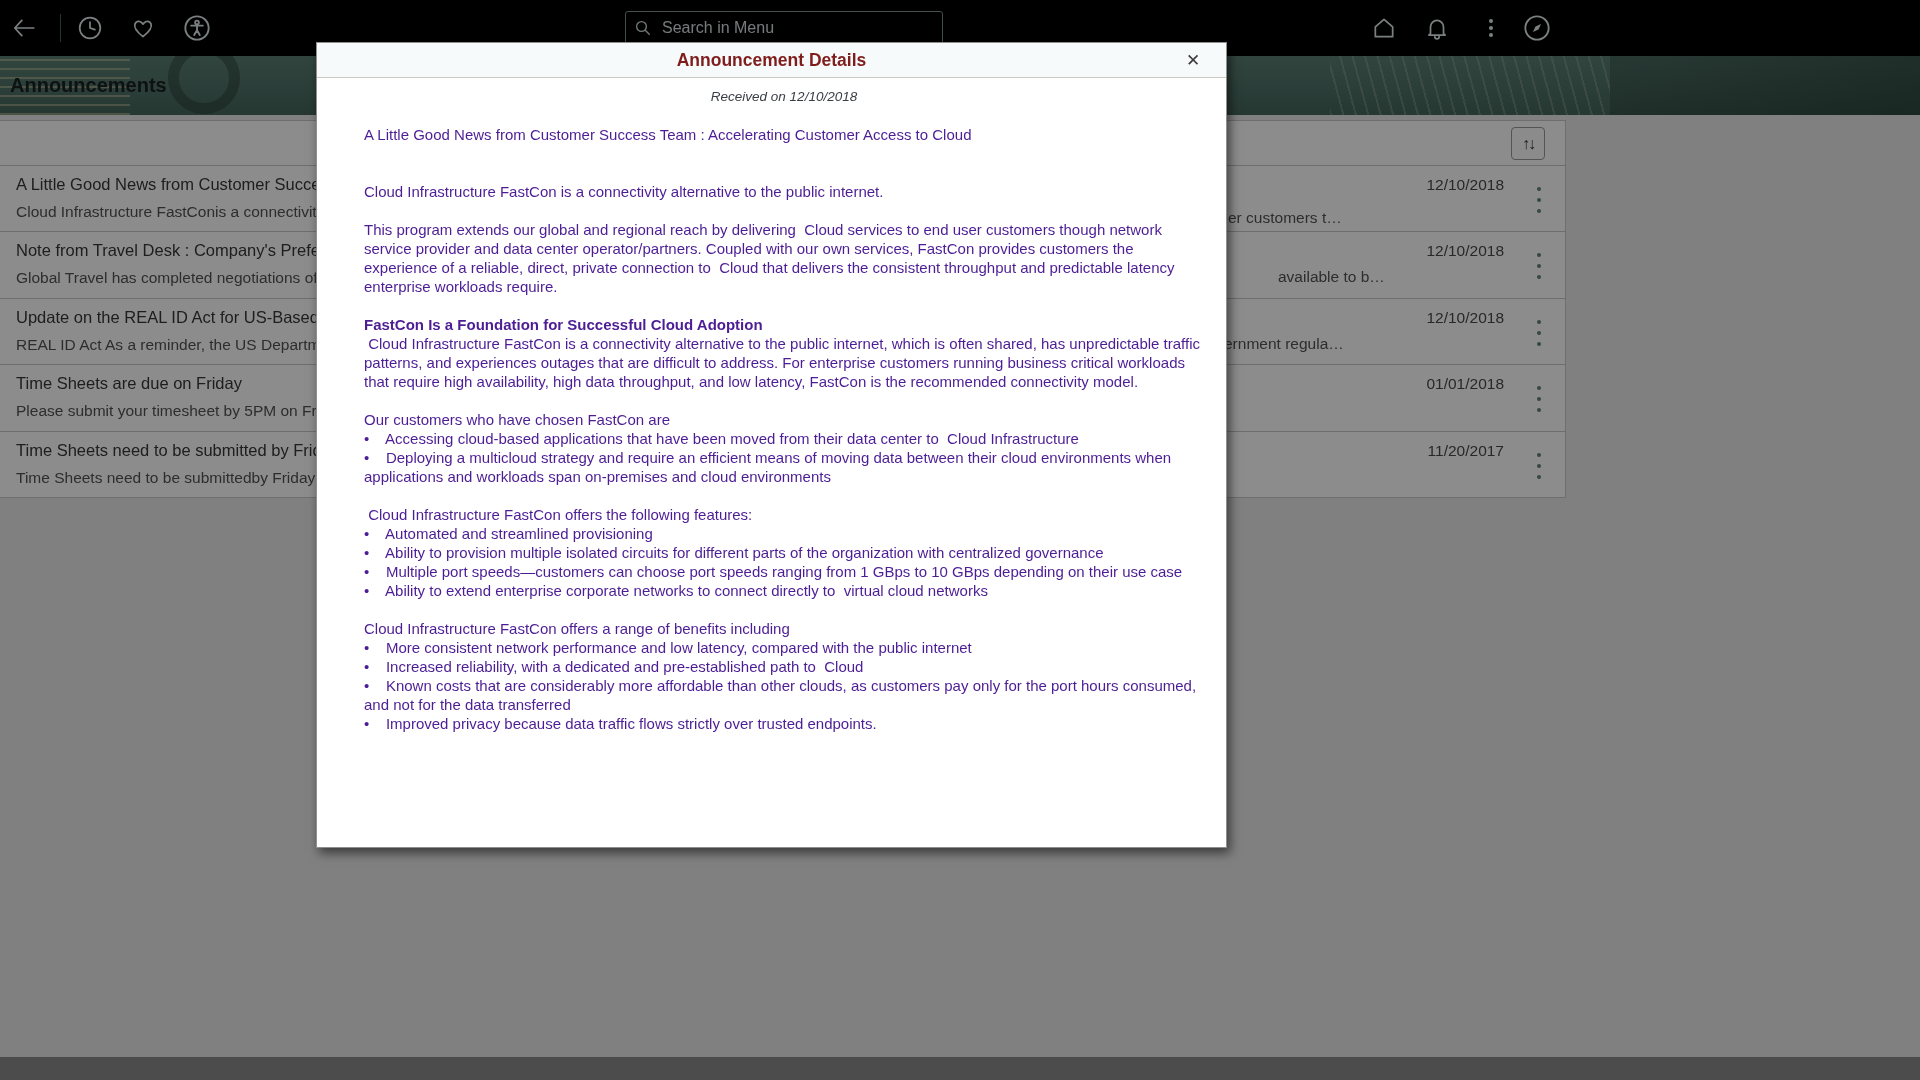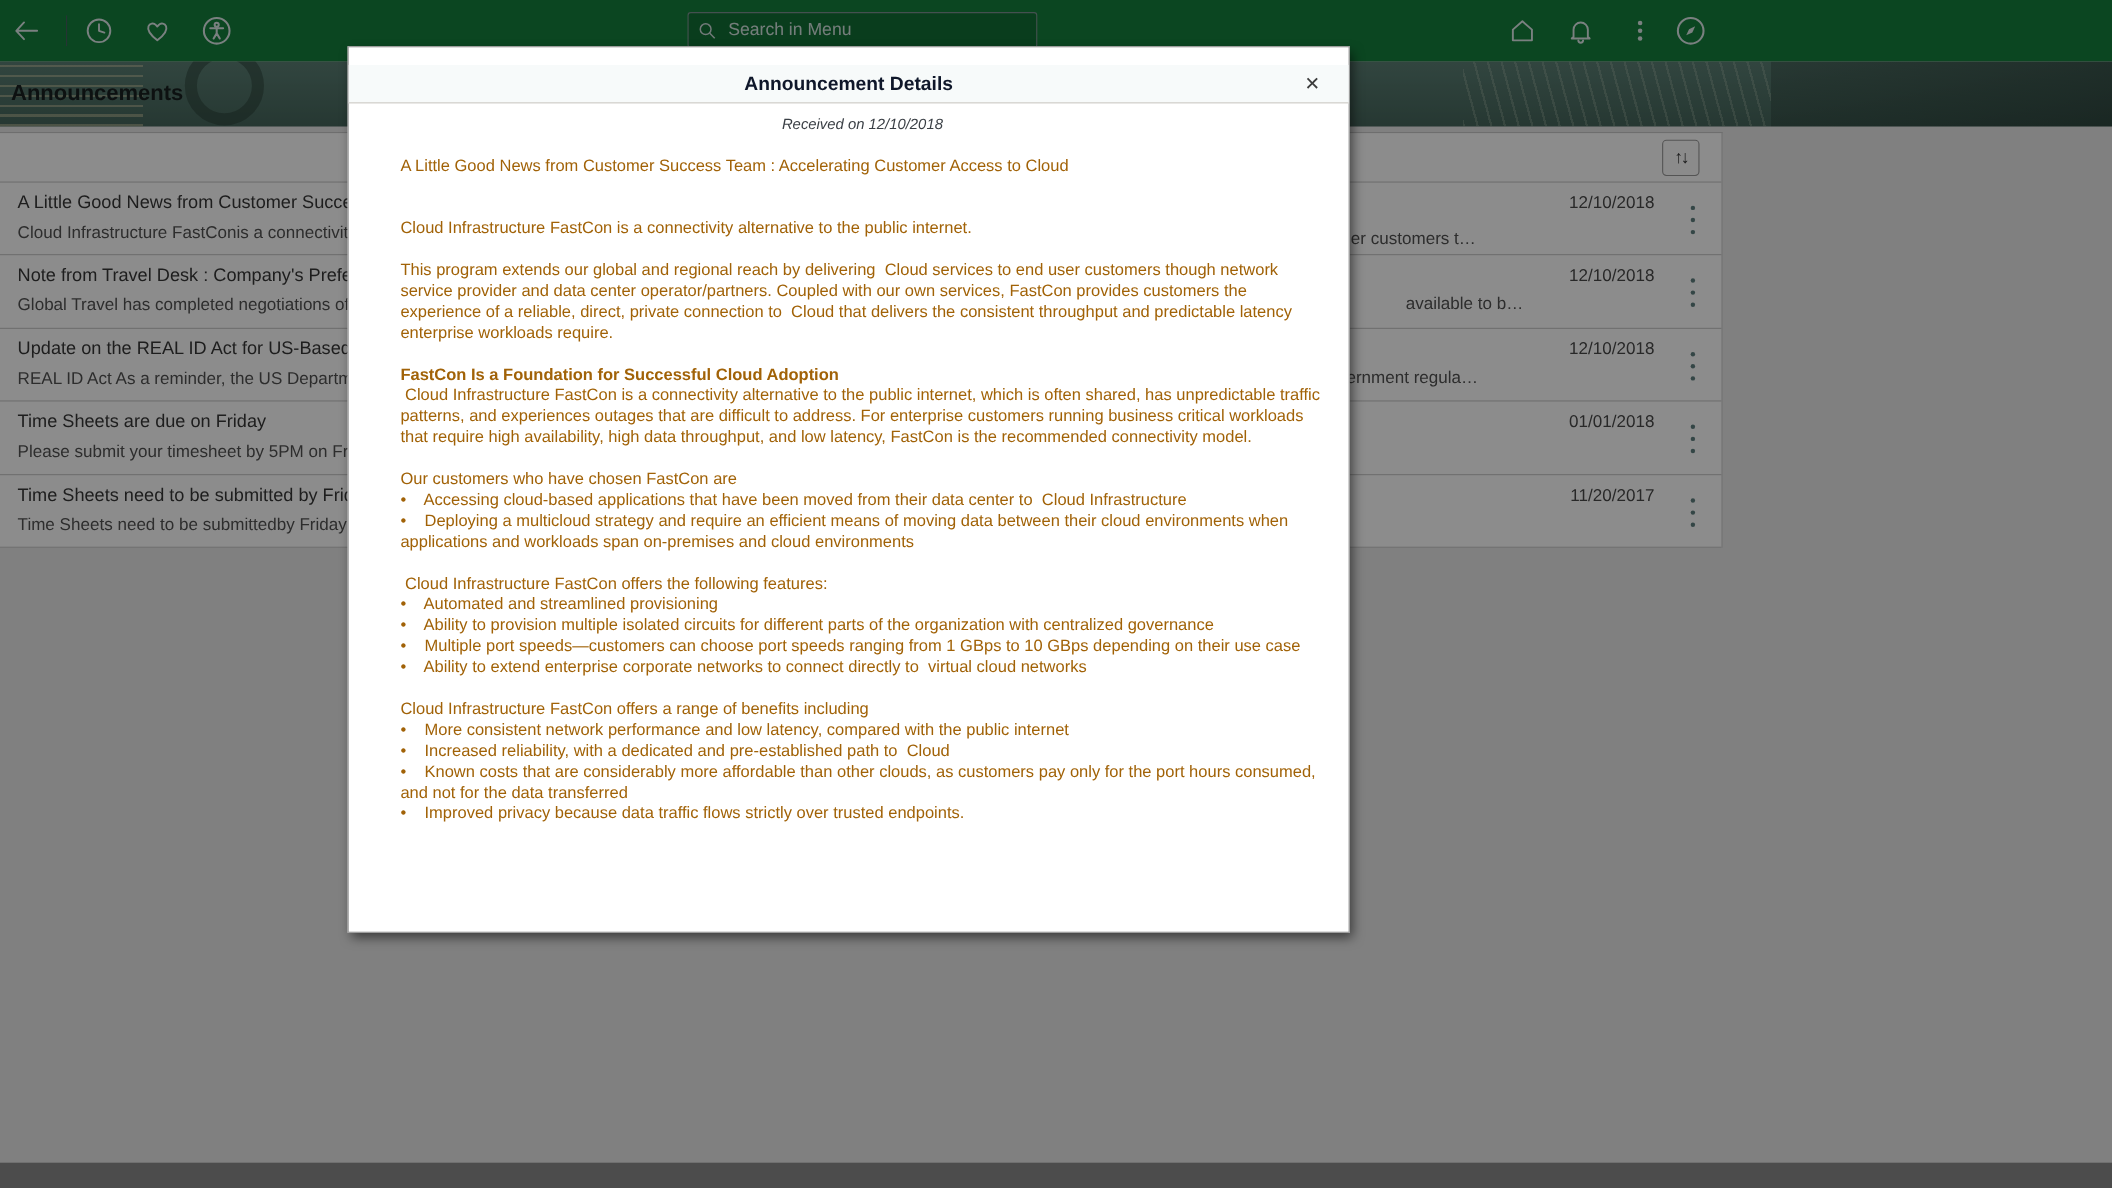--- a/index.html
+++ b/index.html
@@ -3,21 +3,21 @@
 <meta charset="utf-8">
 <style>
   html,body{margin:0;padding:0;background:#222;}
   *{box-sizing:border-box;}
   .stage{position:relative;width:1920px;height:1080px;overflow:hidden;
          font-family:"Liberation Sans","DejaVu Sans",sans-serif;background:#e9e9e9;}
 
   
   .bg{position:absolute;inset:0;}
 
-  .topbar{position:absolute;left:0;top:0;width:1920px;height:56px;background:#15803d;}
+  .topbar{position:absolute;left:0;top:0;width:1920px;height:56px;background:#000000;}
   .tb-icon{position:absolute;top:14px;width:28px;height:28px;display:flex;align-items:center;justify-content:center;cursor:pointer;}
   .tb-icon svg{stroke:#dfeaea;fill:none;stroke-width:1.6;stroke-linecap:round;stroke-linejoin:round;}
   .tb-divider{position:absolute;left:60px;top:14px;width:1px;height:28px;background:#46605f;}
   .searchbox{position:absolute;left:625px;top:11px;width:318px;height:33px;border:1px solid #7d9392;border-radius:3px;
              background:rgba(0,0,0,0.12);display:flex;align-items:center;padding:0 8px;}
   .searchbox svg{stroke:#cfdddd;fill:none;stroke-width:1.8;flex:0 0 auto;}
   .searchbox input{flex:1;margin-left:8px;border:0;outline:0;background:transparent;color:#eef5f5;font-size:16px;
                    font-family:inherit;}
   .searchbox input::placeholder{color:#dfeaea;opacity:.95;}
 
@@ -43,26 +43,26 @@
 
   .bottombar{position:absolute;left:0;top:1057px;width:1920px;height:23px;background:#8a8a8a;}
 
   
   .dim{position:absolute;inset:0;background:rgba(0,0,0,0.45);z-index:5;}
 
   
   .modal{position:absolute;left:316px;top:42px;width:911px;height:806px;z-index:10;background:#ffffff;
          border:1px solid #8f8f8f;box-shadow:3px 5px 10px rgba(0,0,0,0.55);}
   .modal-header{position:relative;height:35px;background:#f7fafa;border-bottom:1px solid #ccc9c4;}
-  .modal-title{margin:16px;text-align:center;font-size:17.5px;font-weight:700;color:#0f172a;line-height:35px;}
+  .modal-title{margin:0;text-align:center;font-size:17.5px;font-weight:700;color:#7f1d1d;line-height:35px;}
   .modal-close{position:absolute;right:20px;top:0;width:26px;height:35px;line-height:35px;text-align:center;
                font-size:17px;color:#3c3c3c;cursor:pointer;}
   .modal-body{padding:12px 22px 0 47px;}
   .received{font-size:13.5px;font-style:italic;color:#3a3f45;line-height:14px;margin-bottom:21px;text-align:center;}
-  .para{font-size:15px;line-height:19px;color:#a16207;white-space:pre-wrap;}
+  .para{font-size:15px;line-height:19px;color:#4c1d95;white-space:pre-wrap;}
   .para.bold{font-weight:700;}
 </style>
 </head>
 <body>
 
 <div class="stage">
 
   <div class="bg">
 
     <header class="topbar">

